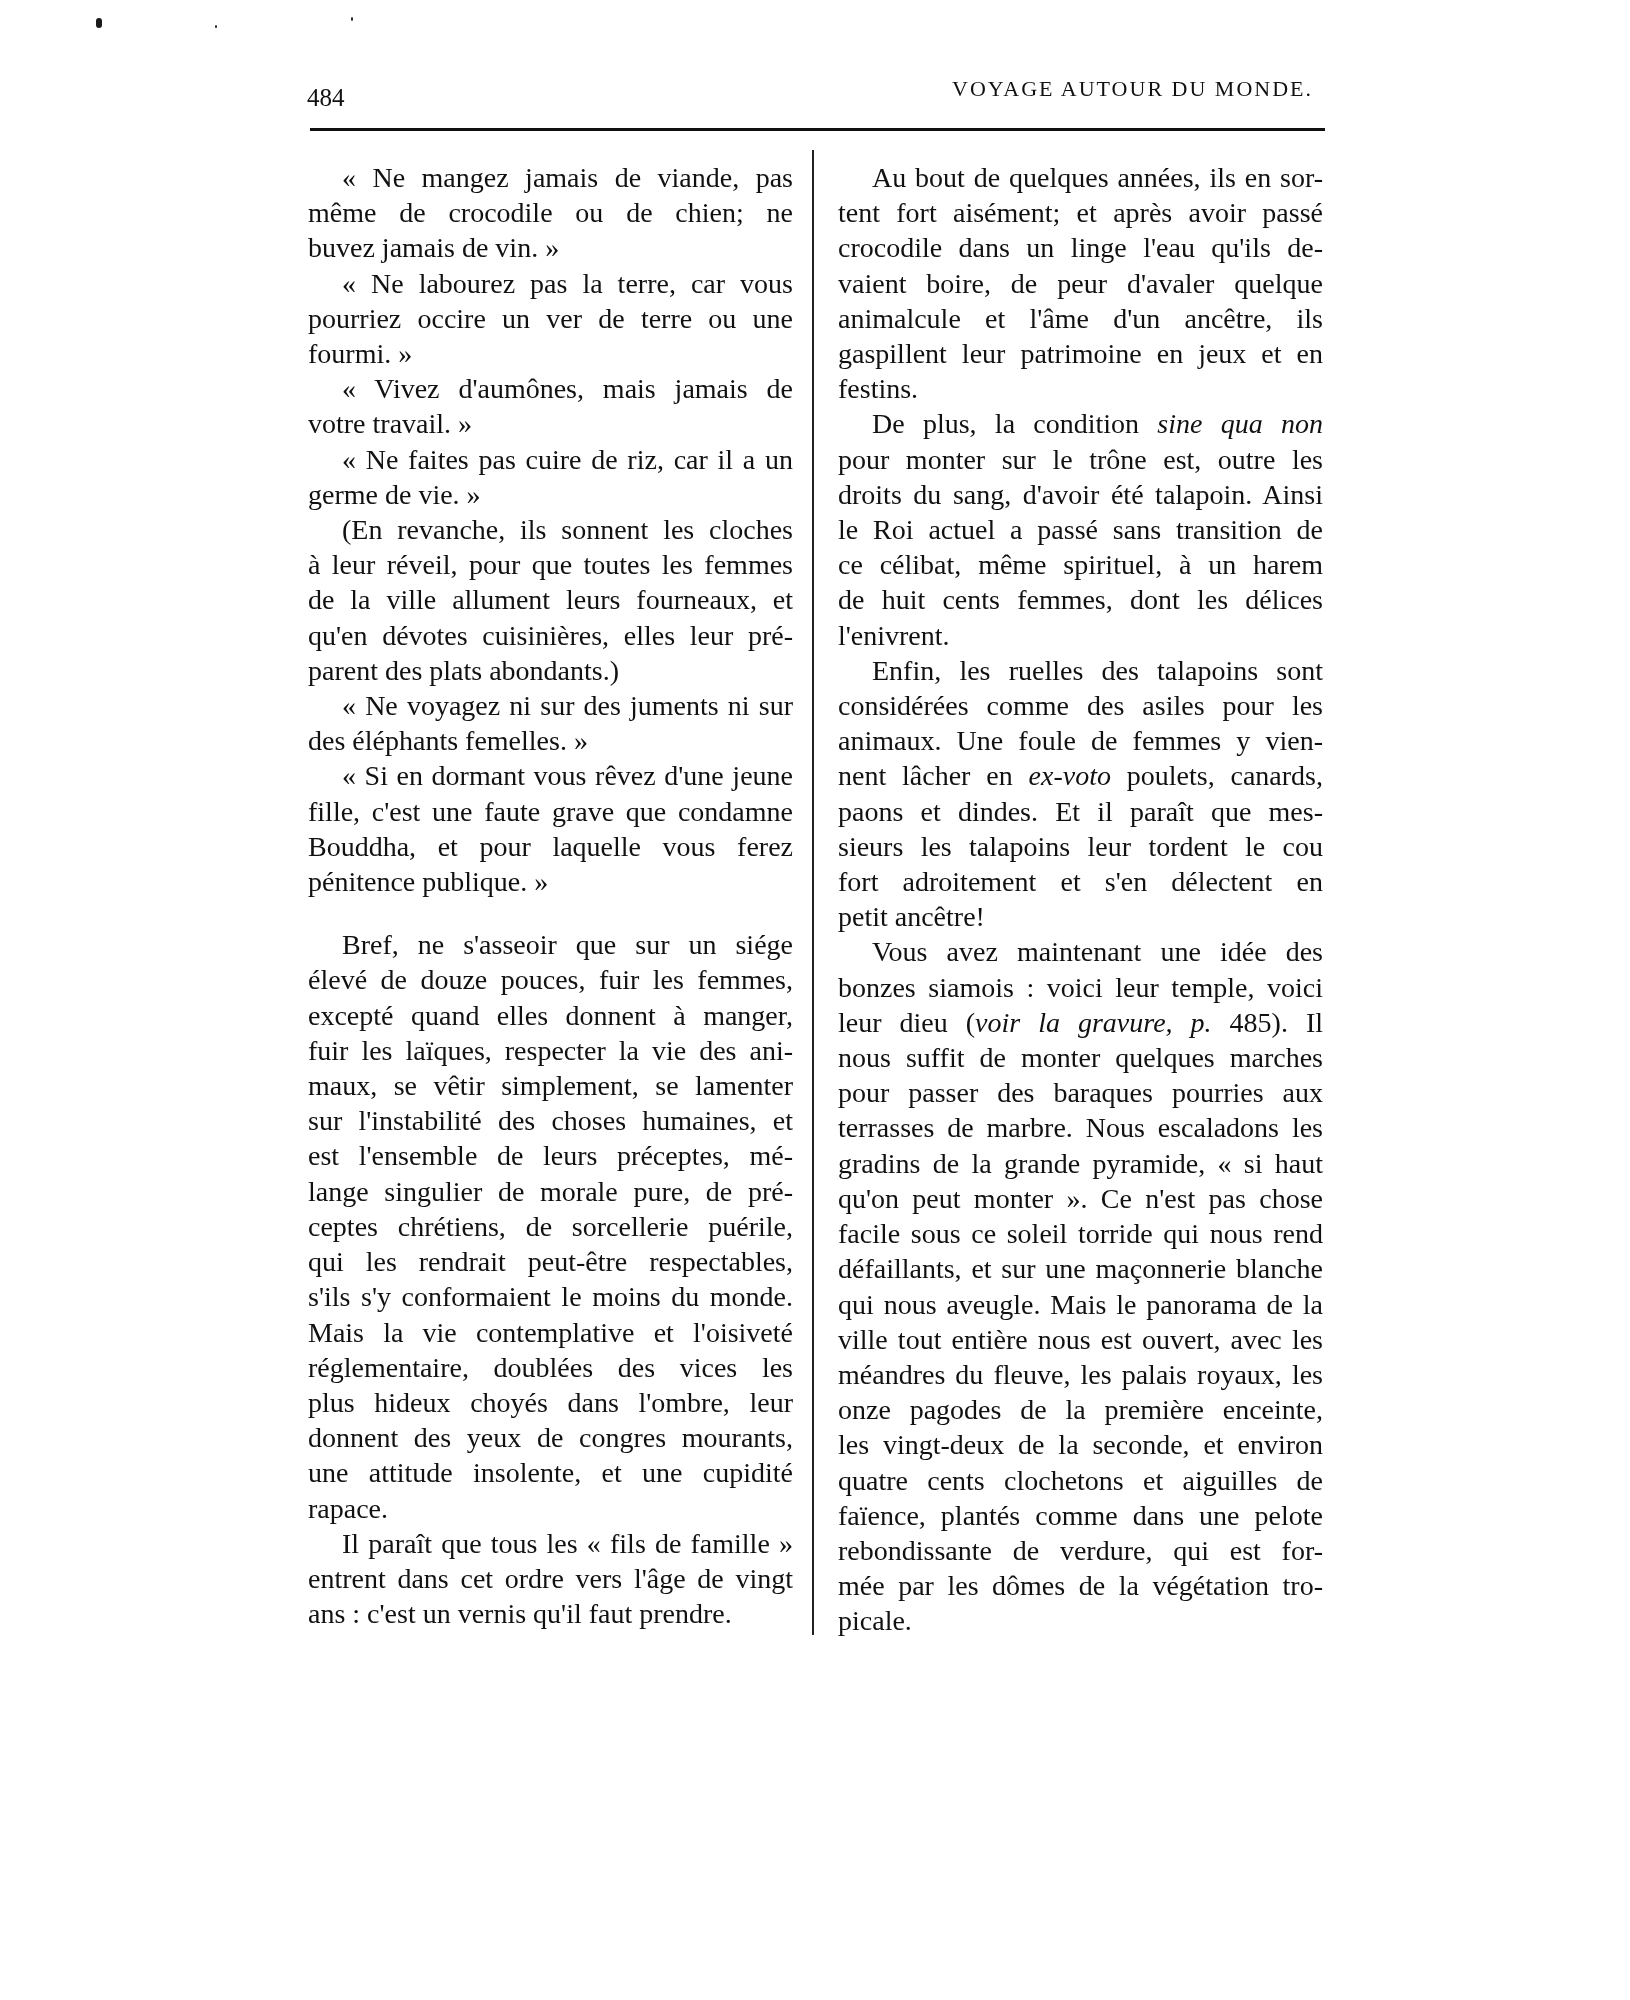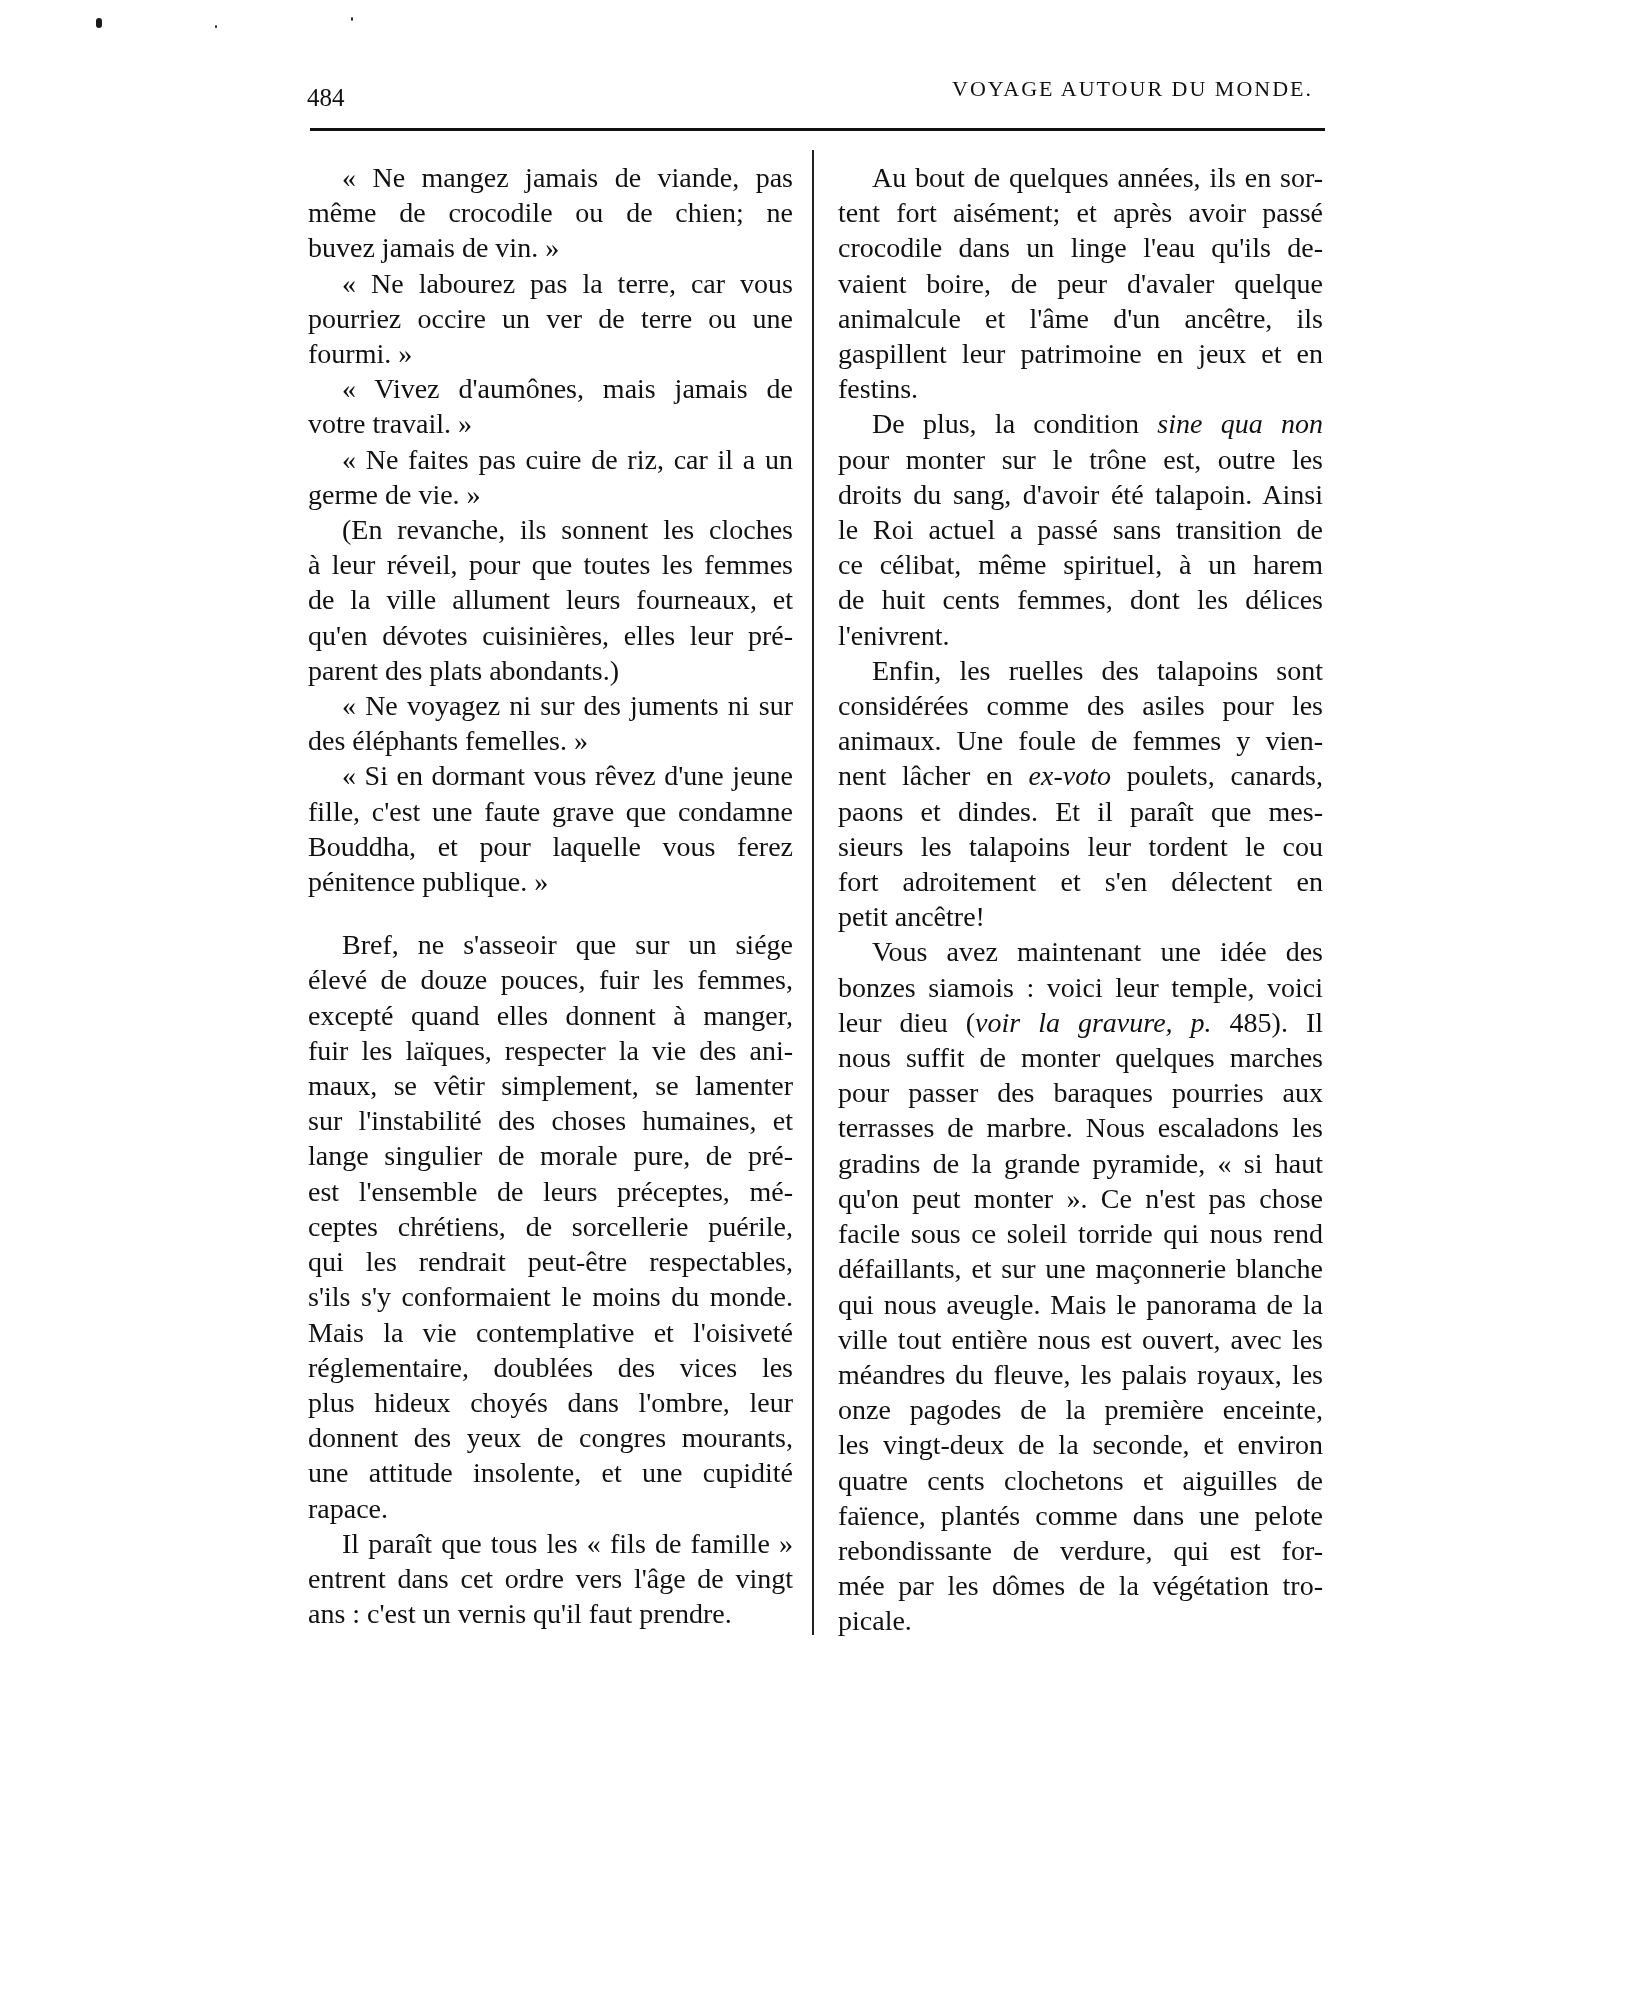--- a/index.html
+++ b/index.html
@@ -71,22 +71,22 @@
       <span class="line">Bouddha, et pour laquelle vous ferez</span>
       <span class="line last">pénitence publique. »</span>
     </div>
     <div class="para" style="text-indent: 0px;">
       <span class="line" style="padding-left: 34px; margin-top: 28px;">Bref, ne s'asseoir que sur un siége</span>
       <span class="line">élevé de douze pouces, fuir les femmes,</span>
       <span class="line">excepté quand elles donnent à manger,</span>
       <span class="line">fuir les laïques, respecter la vie des ani-</span>
       <span class="line">maux, se vêtir simplement, se lamenter</span>
       <span class="line">sur l'instabilité des choses humaines, et</span>
+      <span class="line">est l'ensemble de leurs préceptes, mé-</span>
       <span class="line">lange singulier de morale pure, de pré-</span>
-      <span class="line">est l'ensemble de leurs préceptes, mé-</span>
       <span class="line">ceptes chrétiens, de sorcellerie puérile,</span>
       <span class="line">qui les rendrait peut-être respectables,</span>
       <span class="line">s'ils s'y conformaient le moins du monde.</span>
       <span class="line">Mais la vie contemplative et l'oisiveté</span>
       <span class="line">réglementaire, doublées des vices les</span>
       <span class="line">plus hideux choyés dans l'ombre, leur</span>
       <span class="line">donnent des yeux de congres mourants,</span>
       <span class="line">une attitude insolente, et une cupidité</span>
       <span class="line last">rapace.</span>
     </div>

